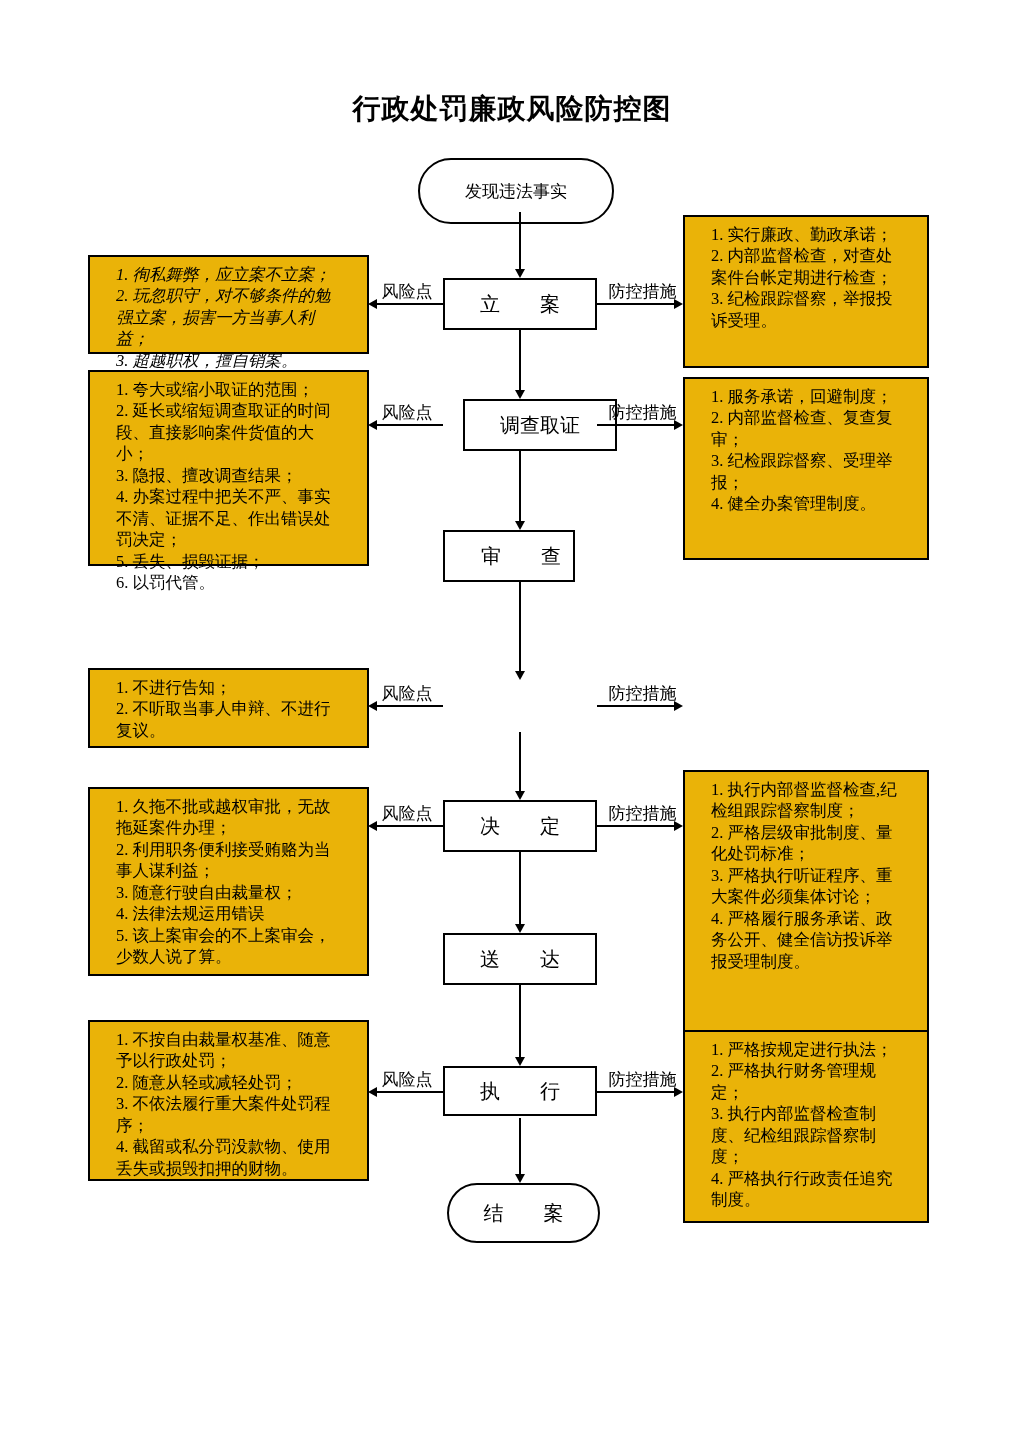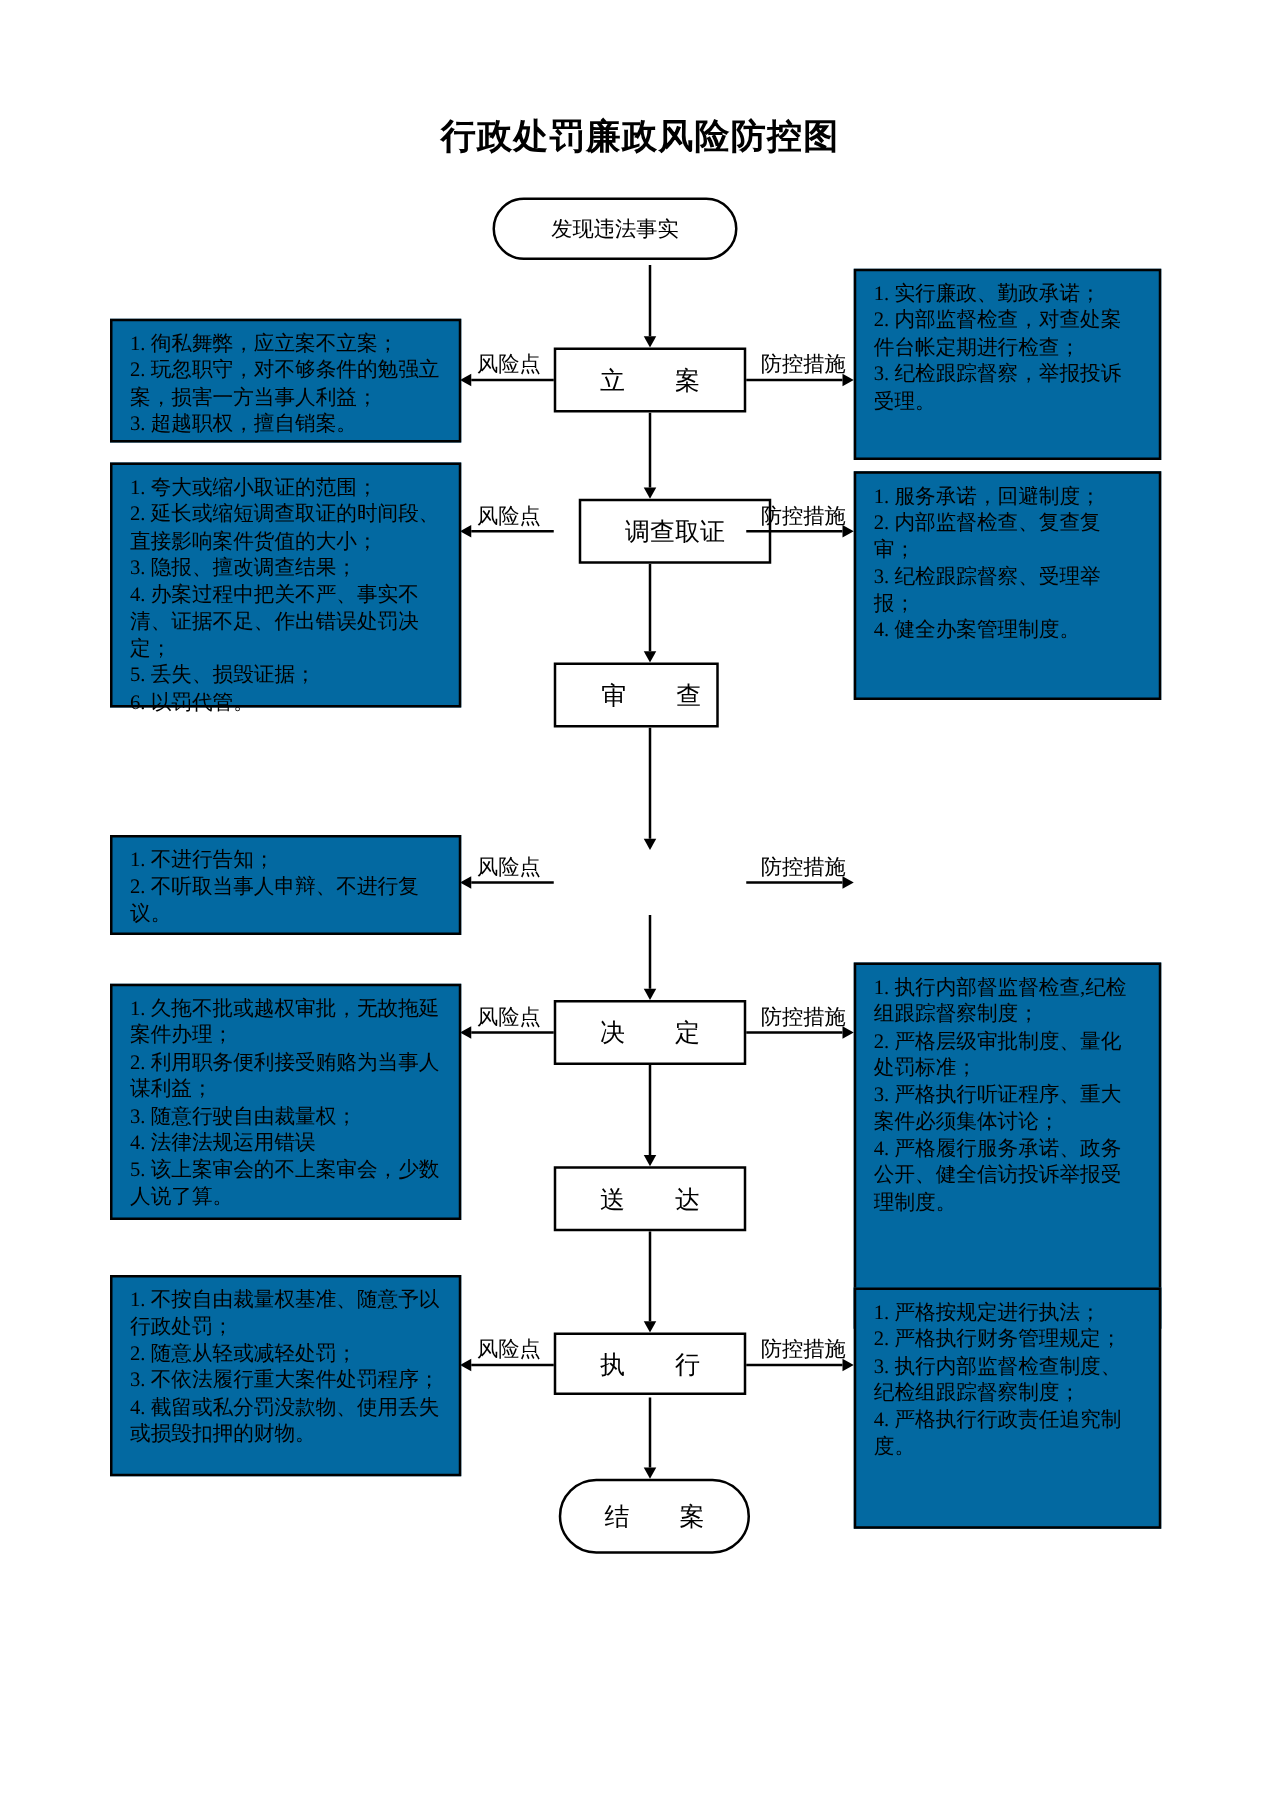--- a/index.html
+++ b/index.html
@@ -5,43 +5,43 @@
   * { margin:0; padding:0; box-sizing:border-box; }
   html,body { background:#fff; }
   body { font-family:"Liberation Serif","DejaVu Serif",serif; color:#000; }
   .page { position:relative; width:1024px; height:1448px; margin:0 auto; background:#fff; overflow:hidden; }
   .title { position:absolute; top:90px; left:0; width:100%; text-align:center;
            font-size:28px; font-weight:bold; letter-spacing:1px; }
   .node { position:absolute; border:2px solid #000; background:#fff;
           display:flex; align-items:center; justify-content:center; }
   .terminal { border-radius:999px; font-size:17px; }
   .flow-step { font-size:20px; }
-  .side-box { position:absolute; border:2px solid #000; background:#0369a1;
-              font-size:16.5px; line-height:1.3; padding:7px 14px; white-space:pre-line; }
+  .side-box { position:absolute; border:2px solid #000; background:#eab308;
+              font-size:16.5px; line-height:1.3; padding:7px 26px; white-space:pre-line; }
   .varrow { position:absolute; width:0; border-left:2px solid #000; }
   .varrow::after { content:""; position:absolute; bottom:-9px; left:-6px; width:0; height:0;
                    border-left:5px solid transparent; border-right:5px solid transparent;
                    border-top:9px solid #000; }
   .harrow { position:absolute; height:0; border-top:2px solid #000; }
   .harrow.to-left::before { content:""; position:absolute; left:-9px; top:-6px; width:0; height:0;
                    border-top:5px solid transparent; border-bottom:5px solid transparent;
                    border-right:9px solid #000; }
   .harrow.to-right::after { content:""; position:absolute; right:-9px; top:-6px; width:0; height:0;
                    border-top:5px solid transparent; border-bottom:5px solid transparent;
                    border-left:9px solid #000; }
   .lbl { position:absolute; font-size:17px; text-align:center; }
 </style>
 </head>
 <body>
 
 <div class="page">
 
   <h1 class="title">行政处罚廉政风险防控图</h1>
 
-  <div class="node terminal" style="left:394px; top:158px; width:196px; height:50px;">发现违法事实</div>
+  <div class="node terminal" style="left:418px; top:158px; width:196px; height:66px;">发现违法事实</div>
 
   <div class="varrow" style="left:519px; top:212px; height:57px;"></div>
   <div class="varrow" style="left:519px; top:330px; height:60px;"></div>
   <div class="varrow" style="left:519px; top:451px; height:70px;"></div>
   <div class="varrow" style="left:519px; top:582px; height:89px;"></div>
   <div class="varrow" style="left:519px; top:732px; height:59px;"></div>
   <div class="varrow" style="left:519px; top:852px; height:72px;"></div>
   <div class="varrow" style="left:519px; top:985px; height:72px;"></div>
   <div class="varrow" style="left:519px; top:1118px; height:56px;"></div>
 
@@ -71,21 +71,21 @@
   <div class="lbl" style="left:372px; top:682px; width:70px;">风险点</div>
   <div class="lbl" style="left:372px; top:802px; width:70px;">风险点</div>
   <div class="lbl" style="left:372px; top:1068px; width:70px;">风险点</div>
 
   <div class="lbl" style="left:600px; top:280px; width:85px;">防控措施</div>
   <div class="lbl" style="left:600px; top:401px; width:85px;">防控措施</div>
   <div class="lbl" style="left:600px; top:682px; width:85px;">防控措施</div>
   <div class="lbl" style="left:600px; top:802px; width:85px;">防控措施</div>
   <div class="lbl" style="left:600px; top:1068px; width:85px;">防控措施</div>
 
-  <div class="side-box" style="left:88px; top:255px; width:281px; height:99px;">1. 徇私舞弊，应立案不立案；
+  <div class="side-box" style="left:88px; top:255px; width:281px; height:99px;font-style:italic;">1. 徇私舞弊，应立案不立案；
 2. 玩忽职守，对不够条件的勉强立案，损害一方当事人利益；
 3. 超越职权，擅自销案。</div>
   <div class="side-box" style="left:88px; top:370px; width:281px; height:196px;">1. 夸大或缩小取证的范围；
 2. 延长或缩短调查取证的时间段、直接影响案件货值的大小；
 3. 隐报、擅改调查结果；
 4. 办案过程中把关不严、事实不清、证据不足、作出错误处罚决定；
 5. 丢失、损毁证据；
 6. 以罚代管。</div>
   <div class="side-box" style="left:88px; top:668px; width:281px; height:80px;">1. 不进行告知；
 2. 不听取当事人申辩、不进行复议。</div>

